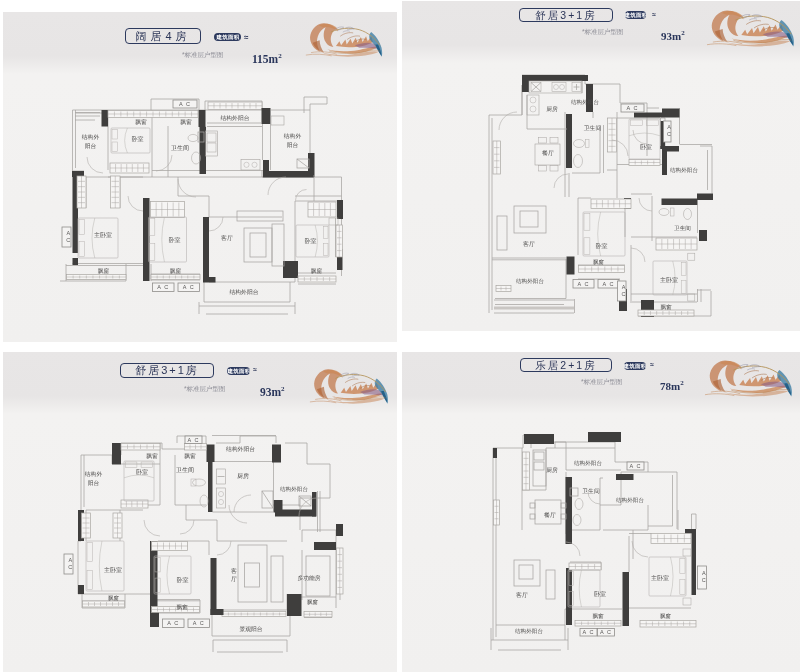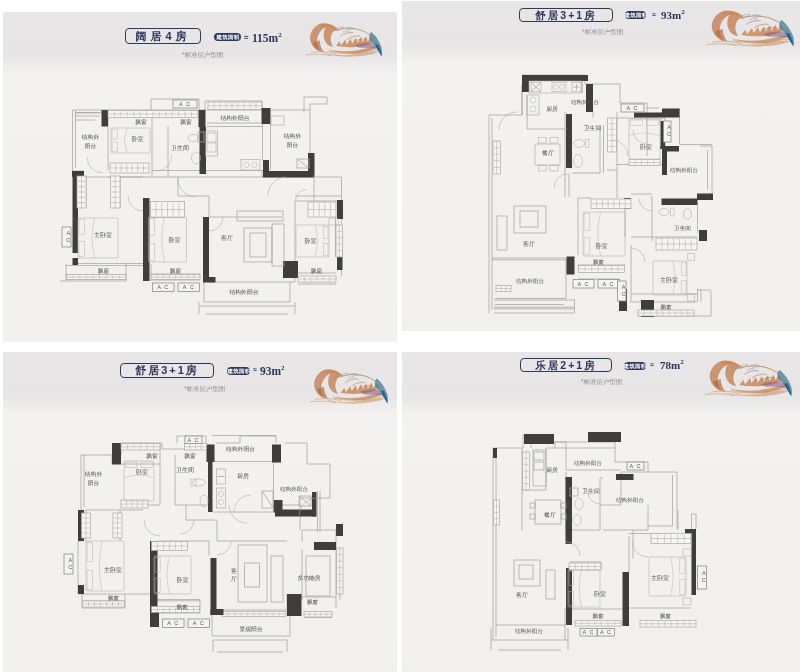--- a/index.html
+++ b/index.html
@@ -4,26 +4,26 @@
 <style>
 html,body{margin:0;padding:0;}
 body{width:800px;height:672px;background:#ffffff;position:relative;overflow:hidden;
   font-family:"Liberation Sans",sans-serif;}
 .card{position:absolute;background:linear-gradient(to bottom,#e8e6e6 0px,#e7e5e5 44px,#f3f2f1 62px,#f1f0ef 100%);}
 #c1{left:3px;top:12px;width:394px;height:330px;}
 #c2{left:402px;top:1px;width:398px;height:330px;}
 #c3{left:3px;top:352px;width:394px;height:320px;}
 #c4{left:402px;top:352px;width:398px;height:320px;}
 .badge{position:absolute;border:1.6px solid #2d3a5e;border-radius:4px;color:#2b3557;
-  font-weight:bold;text-align:center;background:transparent;}
+  font-weight:normal;text-align:center;background:transparent;}
 .pill{position:absolute;background:#2d3a5e;color:#fff;border-radius:5px;
   display:flex;align-items:center;justify-content:center;font-weight:bold;overflow:hidden;}
 .pill span{display:block;transform:scale(0.55);white-space:nowrap;font-size:10px;letter-spacing:0.5px;}
 .approx{position:absolute;color:#2b3557;font-size:8px;font-weight:bold;}
-.area{position:absolute;color:#29355a;font-family:"Liberation Serif",serif;font-weight:bold;}
+.area{position:absolute;color:#29355a;font-family:"Liberation Serif",serif;font-weight:bold;margin-top:21px;}
 .note{position:absolute;color:#8d8d96;}
 #overlay{position:absolute;left:0;top:0;}
 </style>
 </head>
 <body>
 <div class="card" id="c1">
   <div class="badge" style="left:122px;top:16px;width:74px;height:14px;font-size:11px;line-height:14px;letter-spacing:4px;">阔居4房</div>
   <div class="pill" style="left:211px;top:21px;width:27px;height:8px;">
       <span>建筑面积</span>
     </div>

